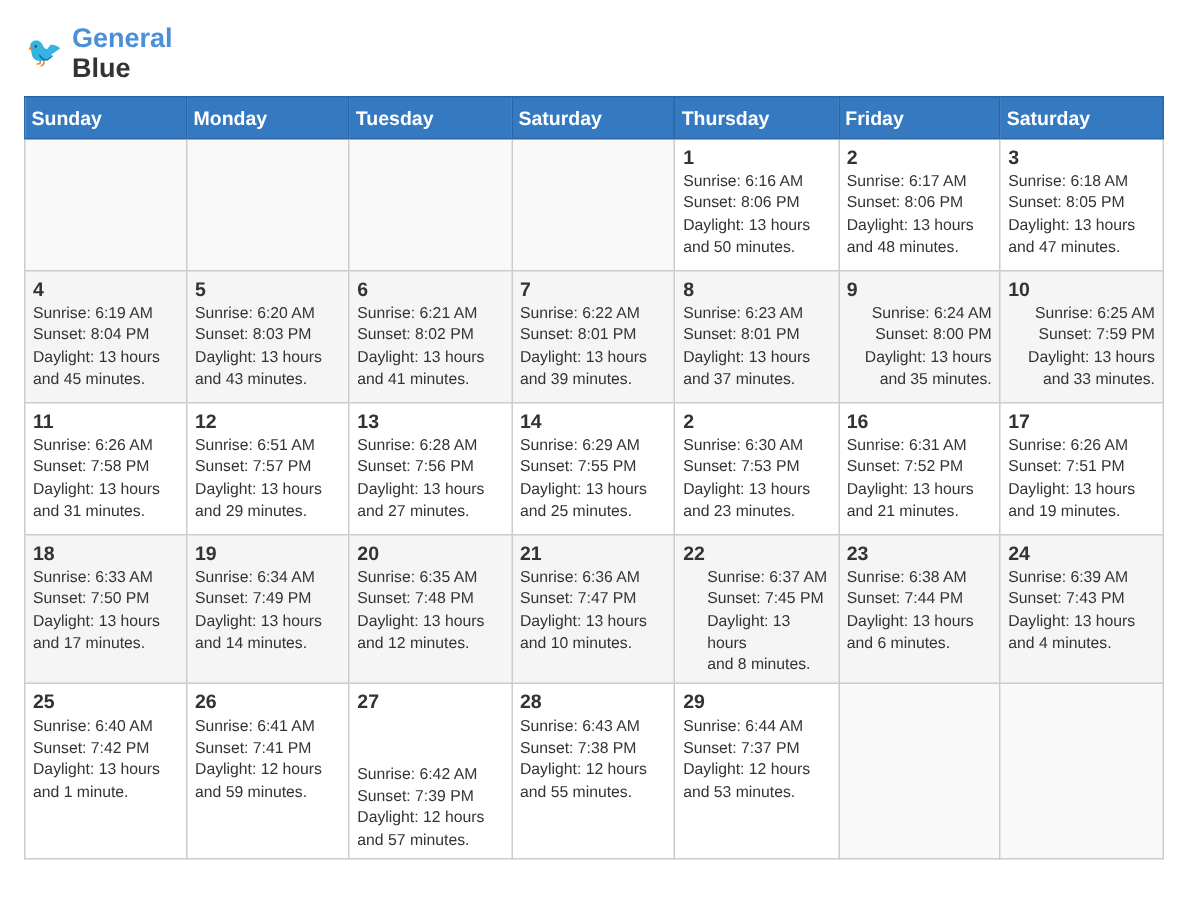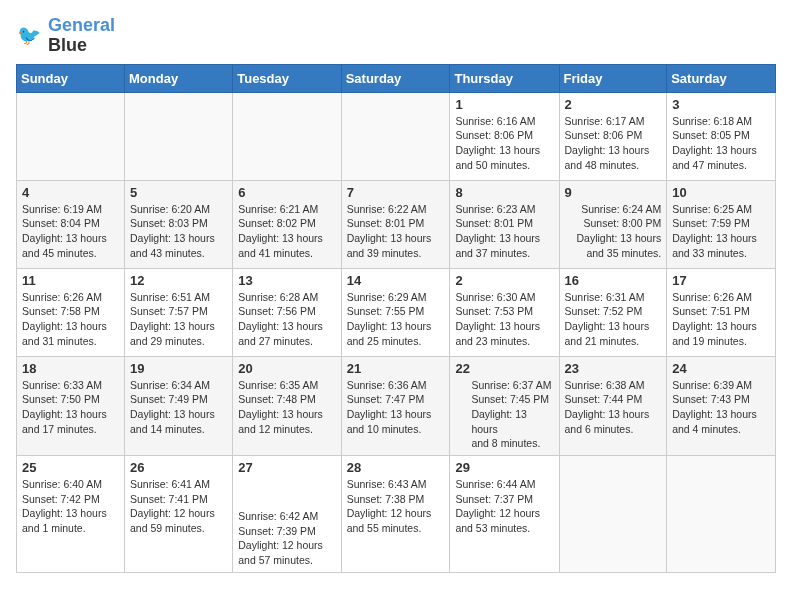--- a/index.html
+++ b/index.html
@@ -182,21 +182,21 @@
         </td>
         <td>
           <span class="day-number">9</span>
           <div class="day-info" style="white-space: pre-line; text-align: right;">Sunrise: 6:24 AM
 Sunset: 8:00 PM
 Daylight: 13 hours
 and 35 minutes.</div>
         </td>
         <td>
           <span class="day-number">10</span>
-          <div class="day-info" style="white-space: pre-line;">Sunrise: 6:25 AM
+          <div class="day-info" style="white-space: pre-line; text-align: right;">Sunrise: 6:25 AM
 Sunset: 7:59 PM
 Daylight: 13 hours
 and 33 minutes.</div>
         </td>
       </tr>
       <tr>
         <td>
           <span class="day-number">11</span>
           <div class="day-info" style="white-space: pre-line;">Sunrise: 6:26 AM
 Sunset: 7:58 PM

